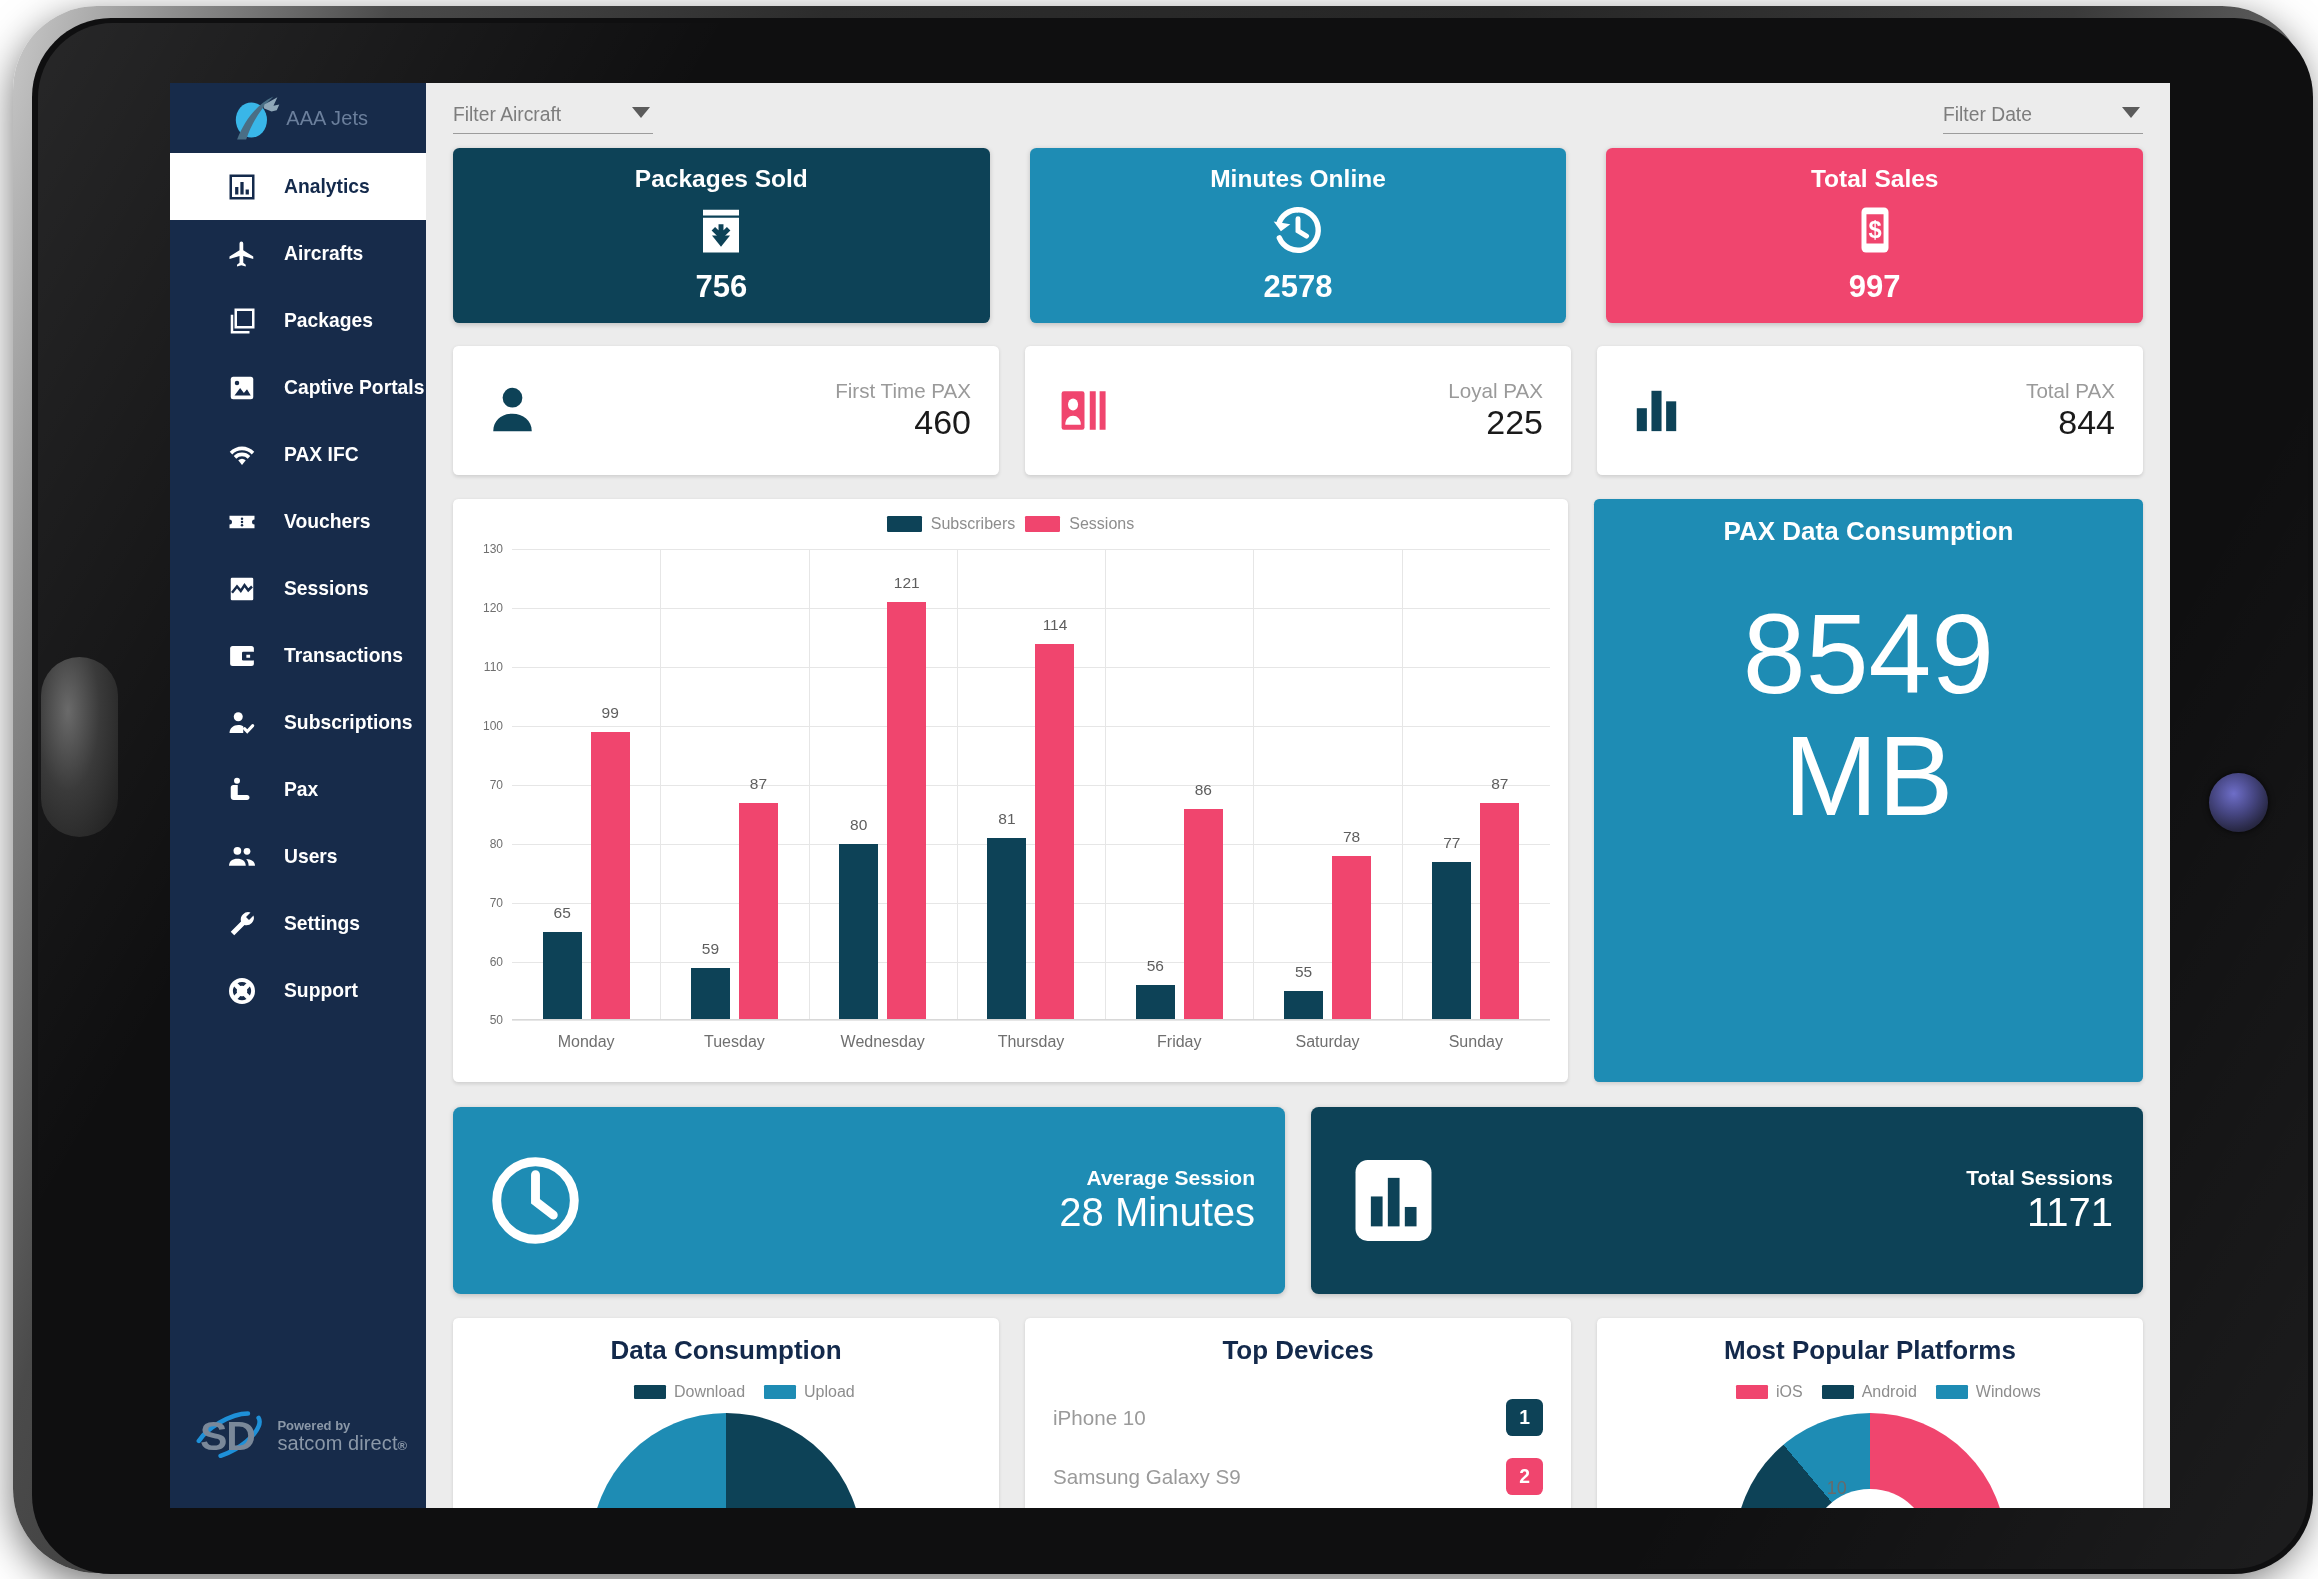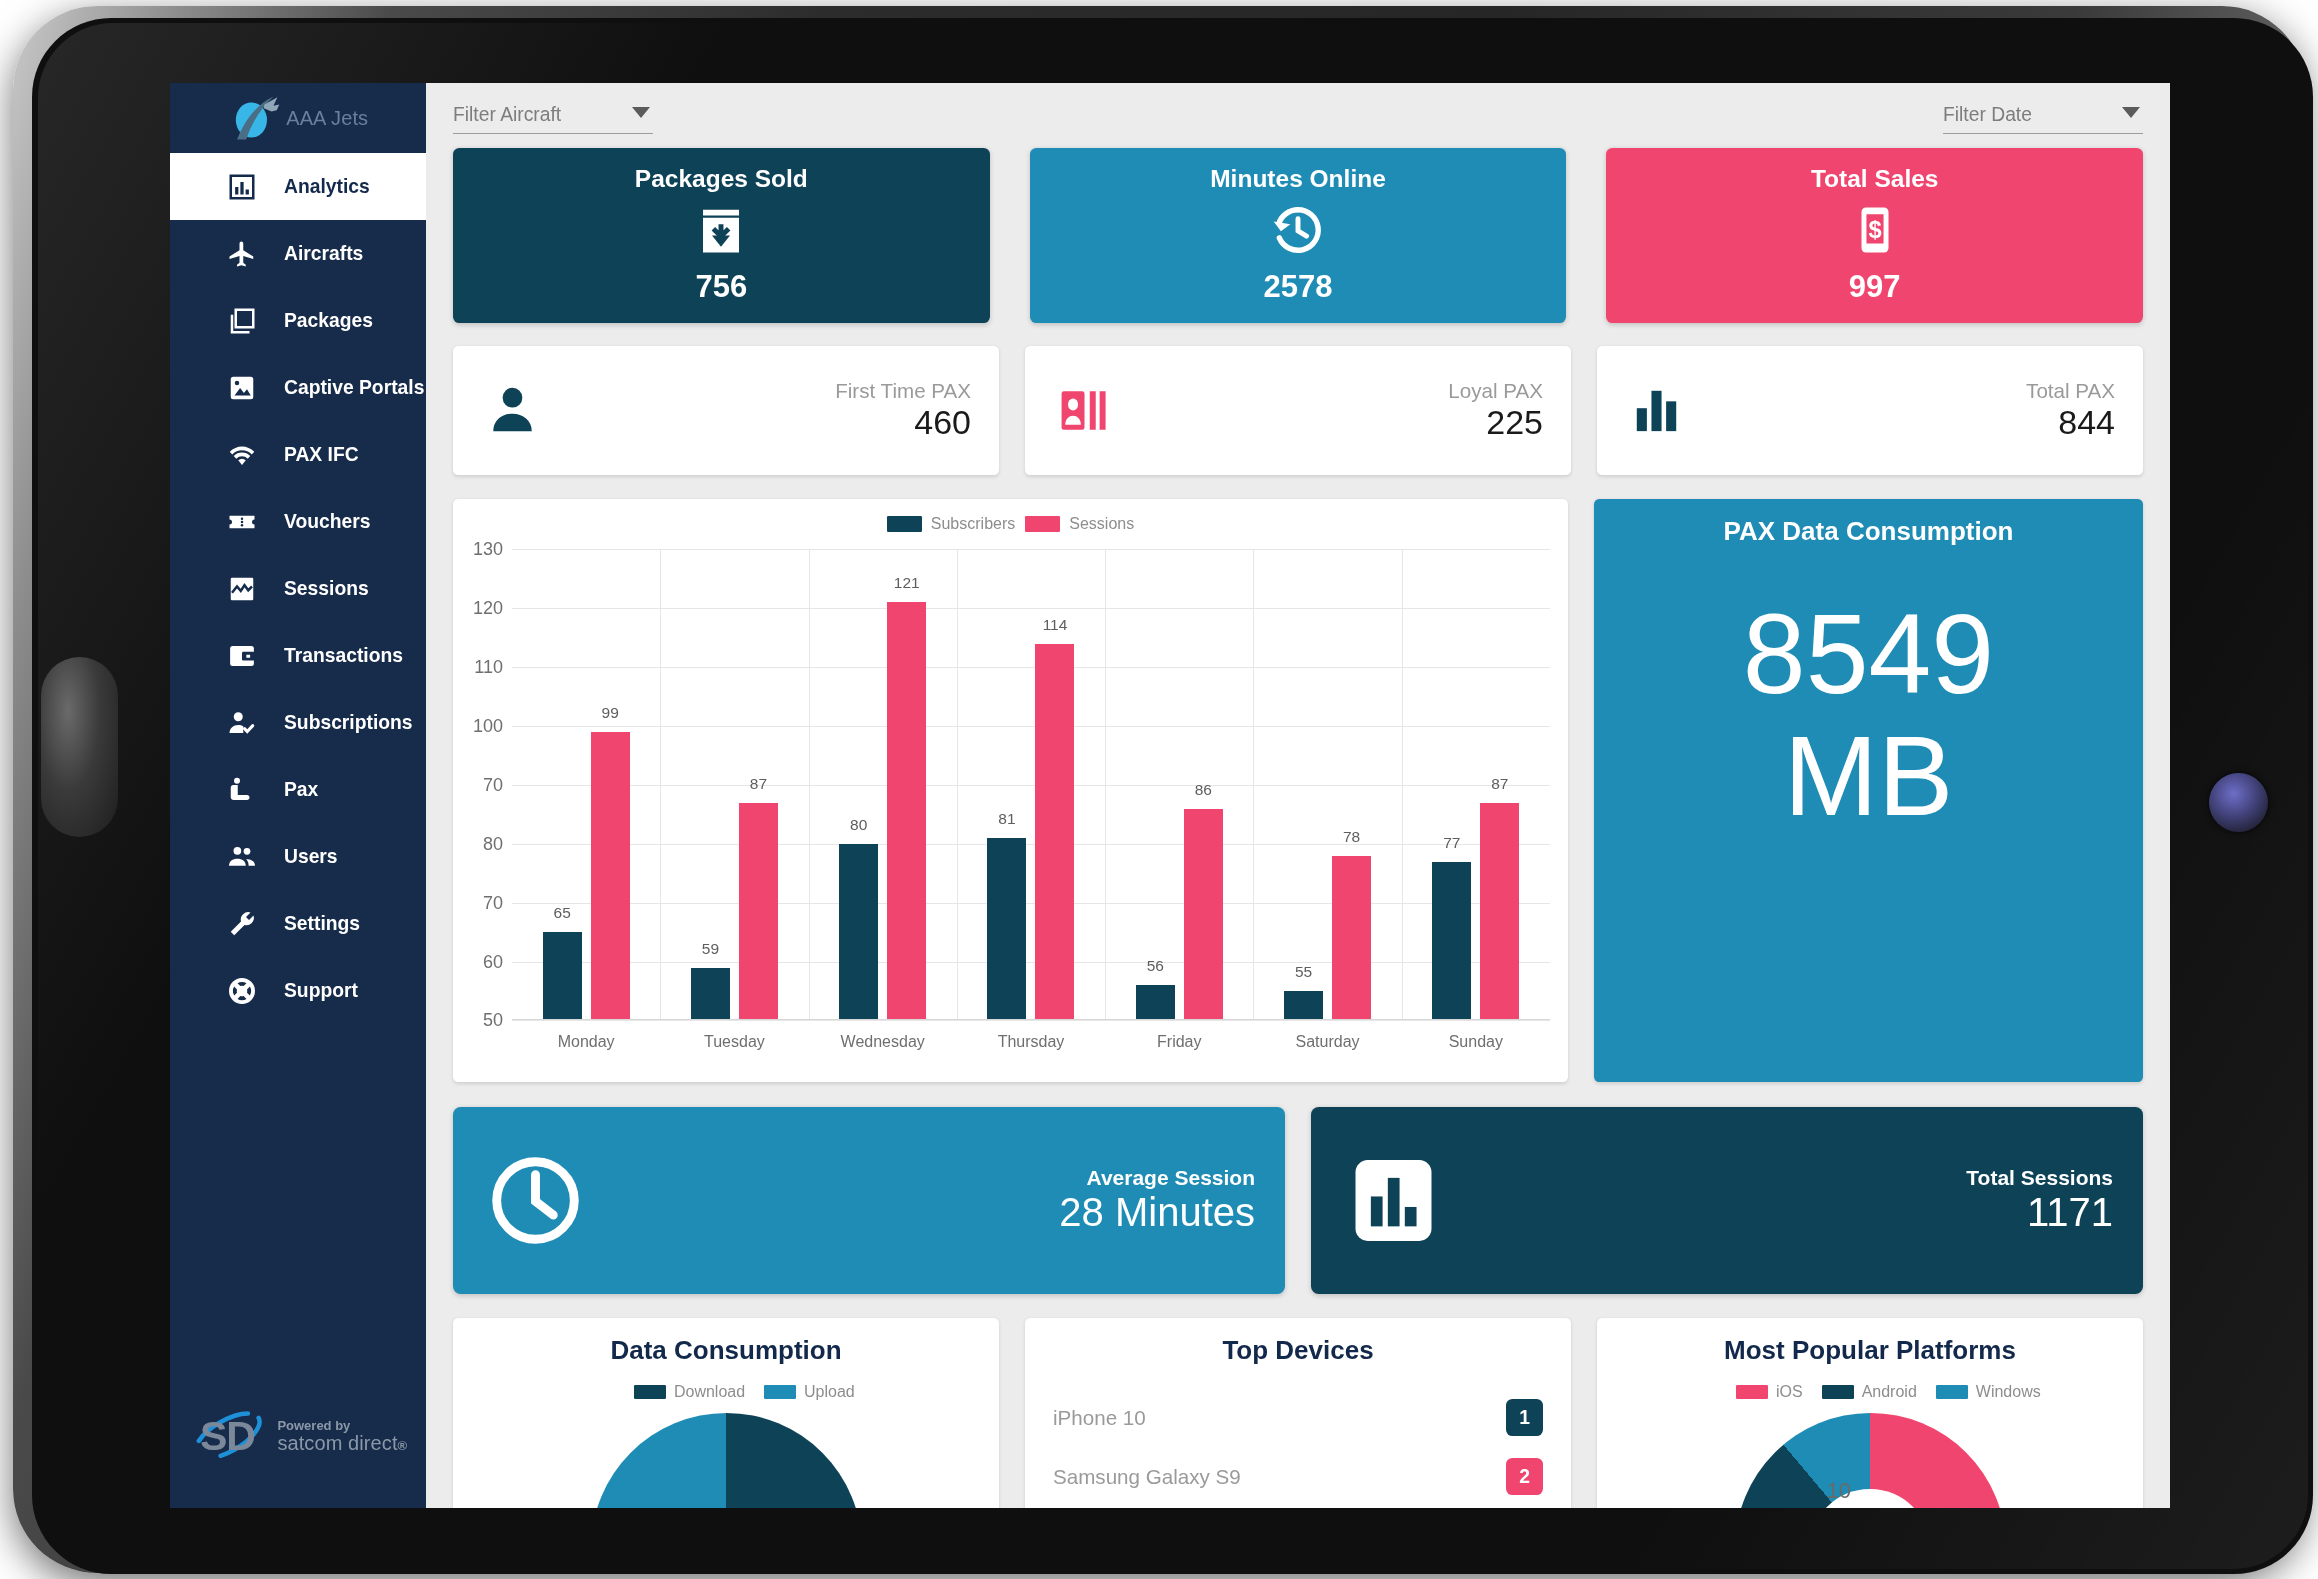--- a/index.html
+++ b/index.html
@@ -156,21 +156,21 @@
   #chart-legend .lg { display:flex; align-items:center; gap: 9px; }
   #chart-legend .sw { width: 35px; height: 15.5px; border-radius: 1.3px; }
   #chart-legend .lt { color:#8d8d8d; font-size: 16px; }
 
   #plot {
     position: absolute; left: 59px; top: 50px; right: 18px; bottom: 62px;
   }
   .gridline { position:absolute; left:0; right:0; height:0.6px; background:#e6e6e6; }
   .ytick {
     position:absolute; right: calc(100% + 9px); transform: translateY(-50%);
-    color:#6f6f6f; font-size: 18px; white-space: nowrap;
+    color:#6f6f6f; font-size: 12px; white-space: nowrap;
   }
   .vline { position:absolute; top:0; bottom:0; width:0.6px; background:#e6e6e6; }
   #bars { position:absolute; left:0; right:0; top:0; bottom:0; display:flex; }
   .bar-group { flex:1; position:relative; display:flex; align-items:flex-end;
                justify-content:center; gap: 9px; }
   .bar { width: 39px; position: relative; }
   .bar .blabel {
     position:absolute; left:50%; transform:translateX(-50%);
     top: -28px; color:#5e5e5e; font-size: 15.5px; white-space:nowrap;
   }
@@ -211,21 +211,21 @@
   }
   .bc-legend { display:flex; align-items:center; justify-content:center; gap:19.3px; margin-top: 17px; padding-left: 37px; }
   .bc-legend .lg { display:flex; align-items:center; gap:7.7px; }
   .bc-legend .sw { width:32px; height:14px; border-radius:1.3px; }
   .bc-legend .lt { color:#8d8d8d; font-size:16px; }
 
   .donut-wrap { position:relative; width:100%; height:155px; margin-top: 11.6px; display:flex; justify-content:center;}
   .donut { position:relative; width: 271px; height: 271px; border-radius:50%; }
   .donut .hole { position:absolute; left:28%; top:28%; width:44%; height:44%;
                  border-radius:50%; background:#fff; }
-  .slice-label { position:absolute; color:#6a6a6a; font-size:22px; }
+  .slice-label { position:absolute; color:#6a6a6a; font-size:18px; }
 
   .device-list { padding: 22px 28px 0 28px; }
   .device-row {
     display:flex; align-items:center; justify-content:space-between;
     height: 59px;
   }
   .device-row .dv-name { color:#9a9a9a; font-size:20.6px; }
   .device-row .dv-rank {
     width: 37px; height: 37px; border-radius: 6.4px;
     display:flex; align-items:center; justify-content:center;

